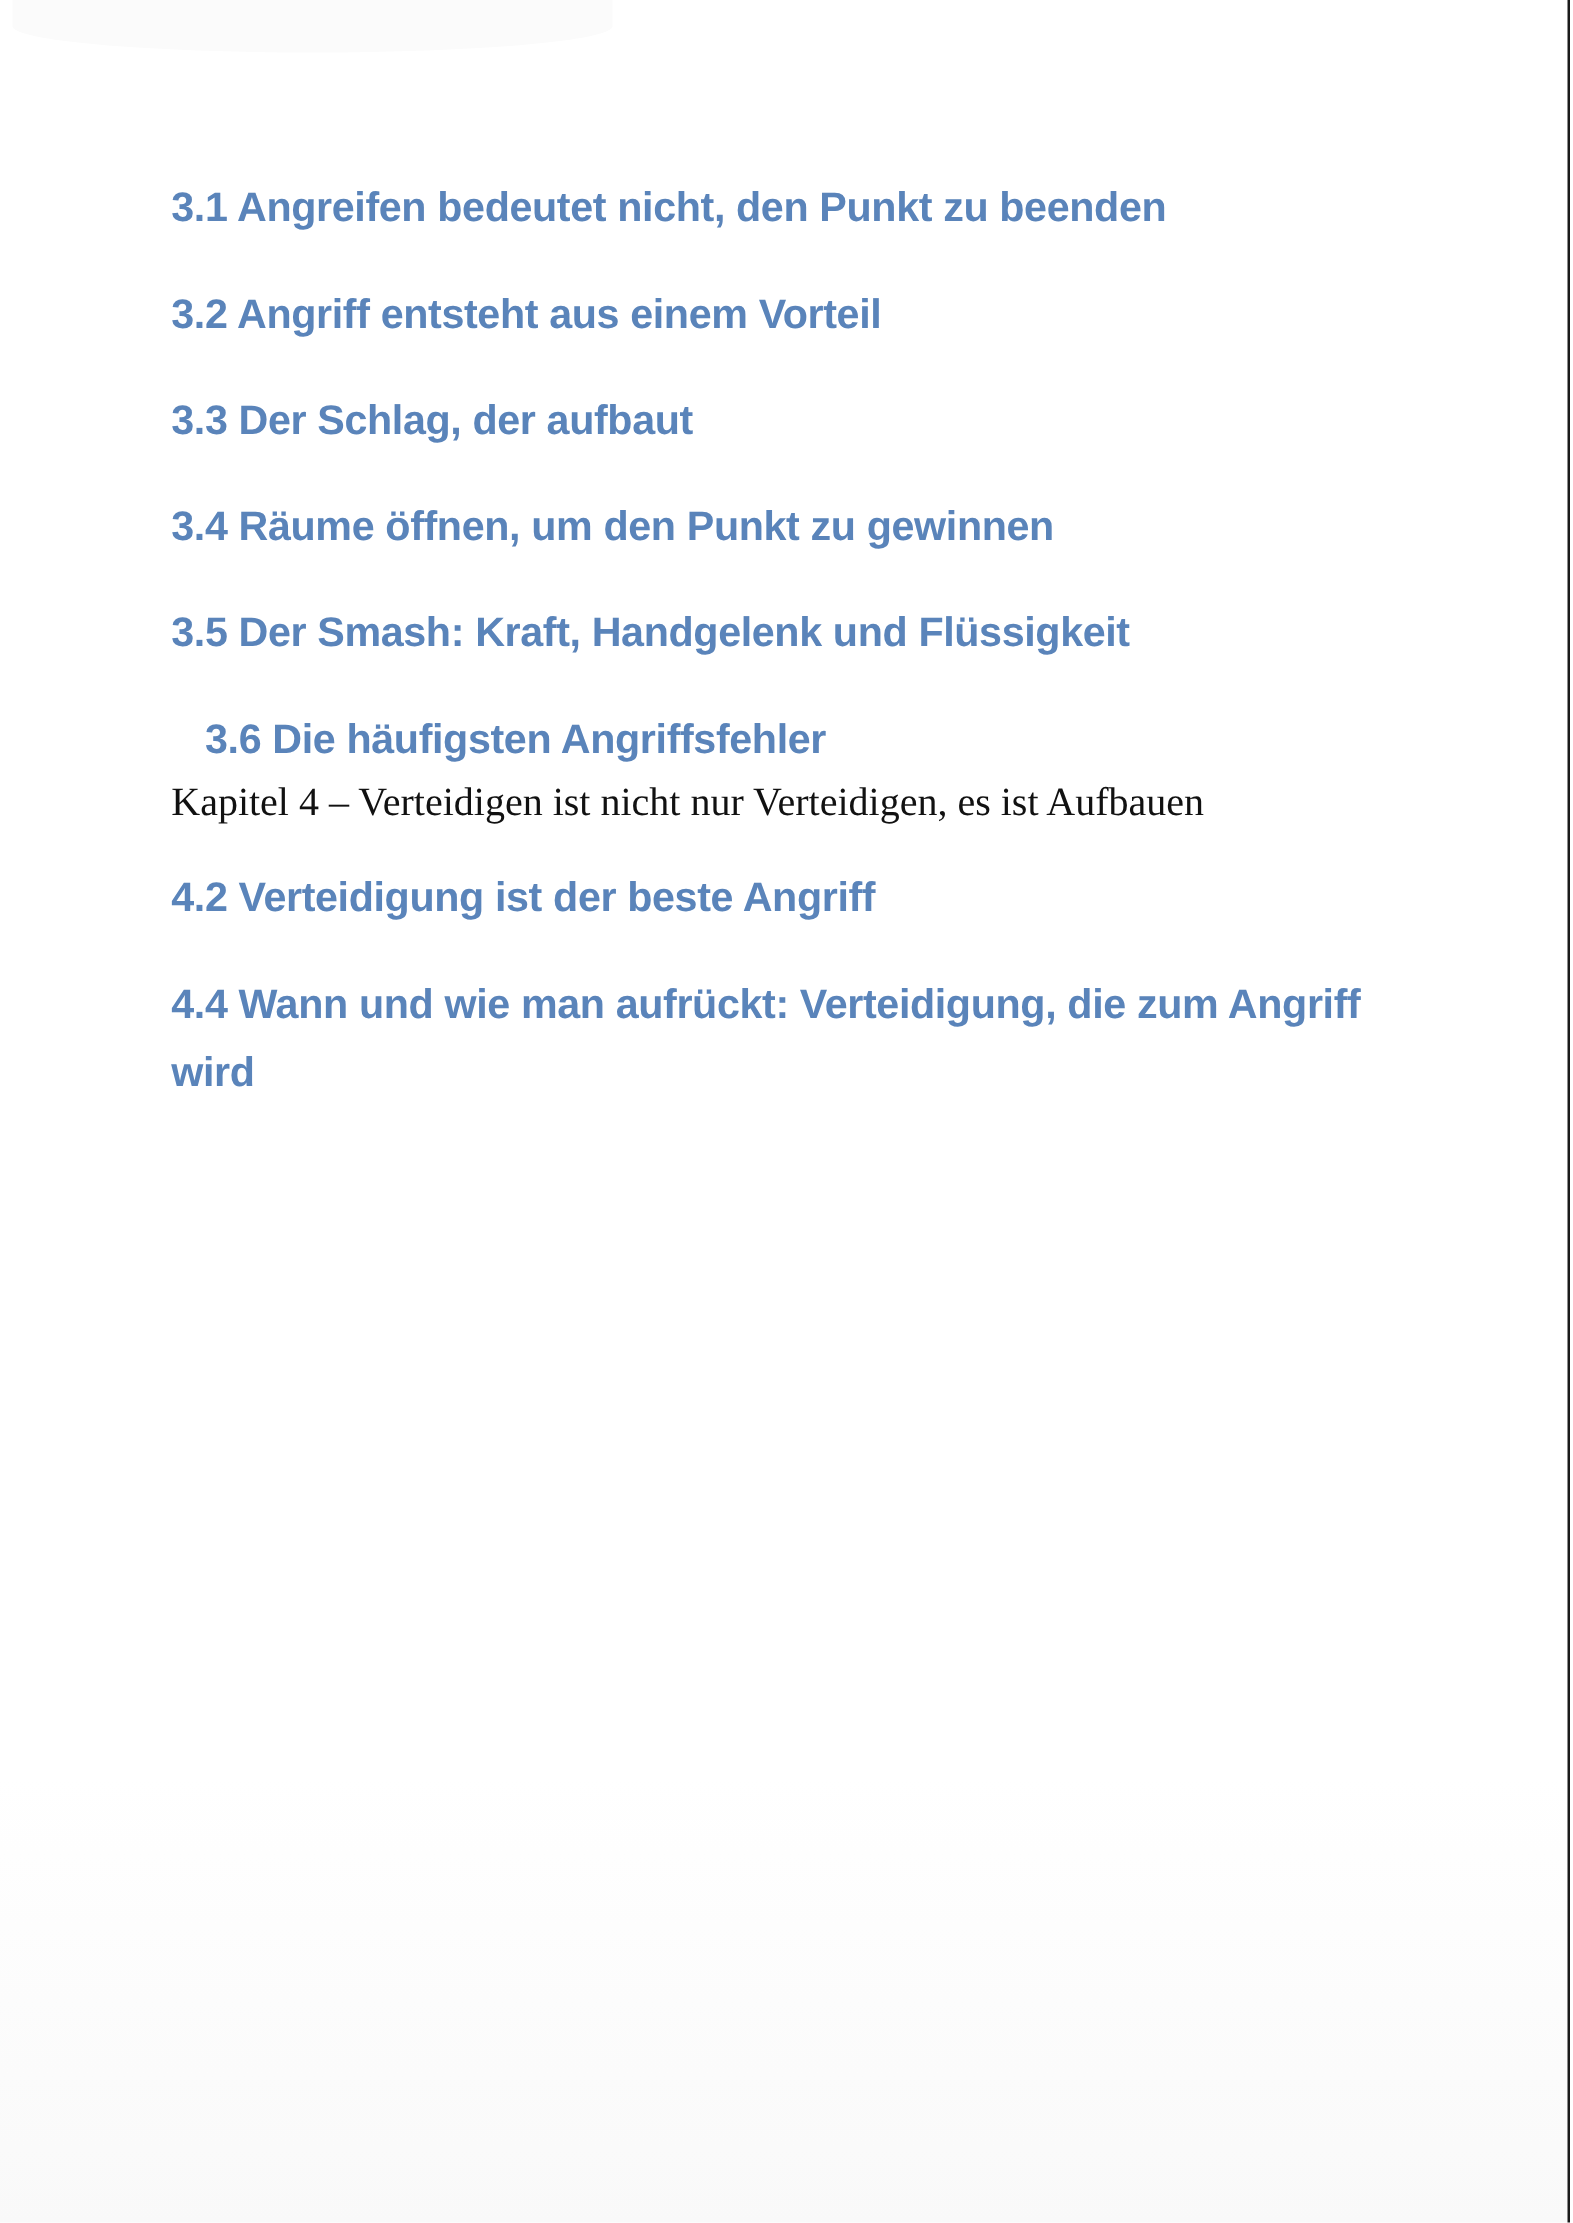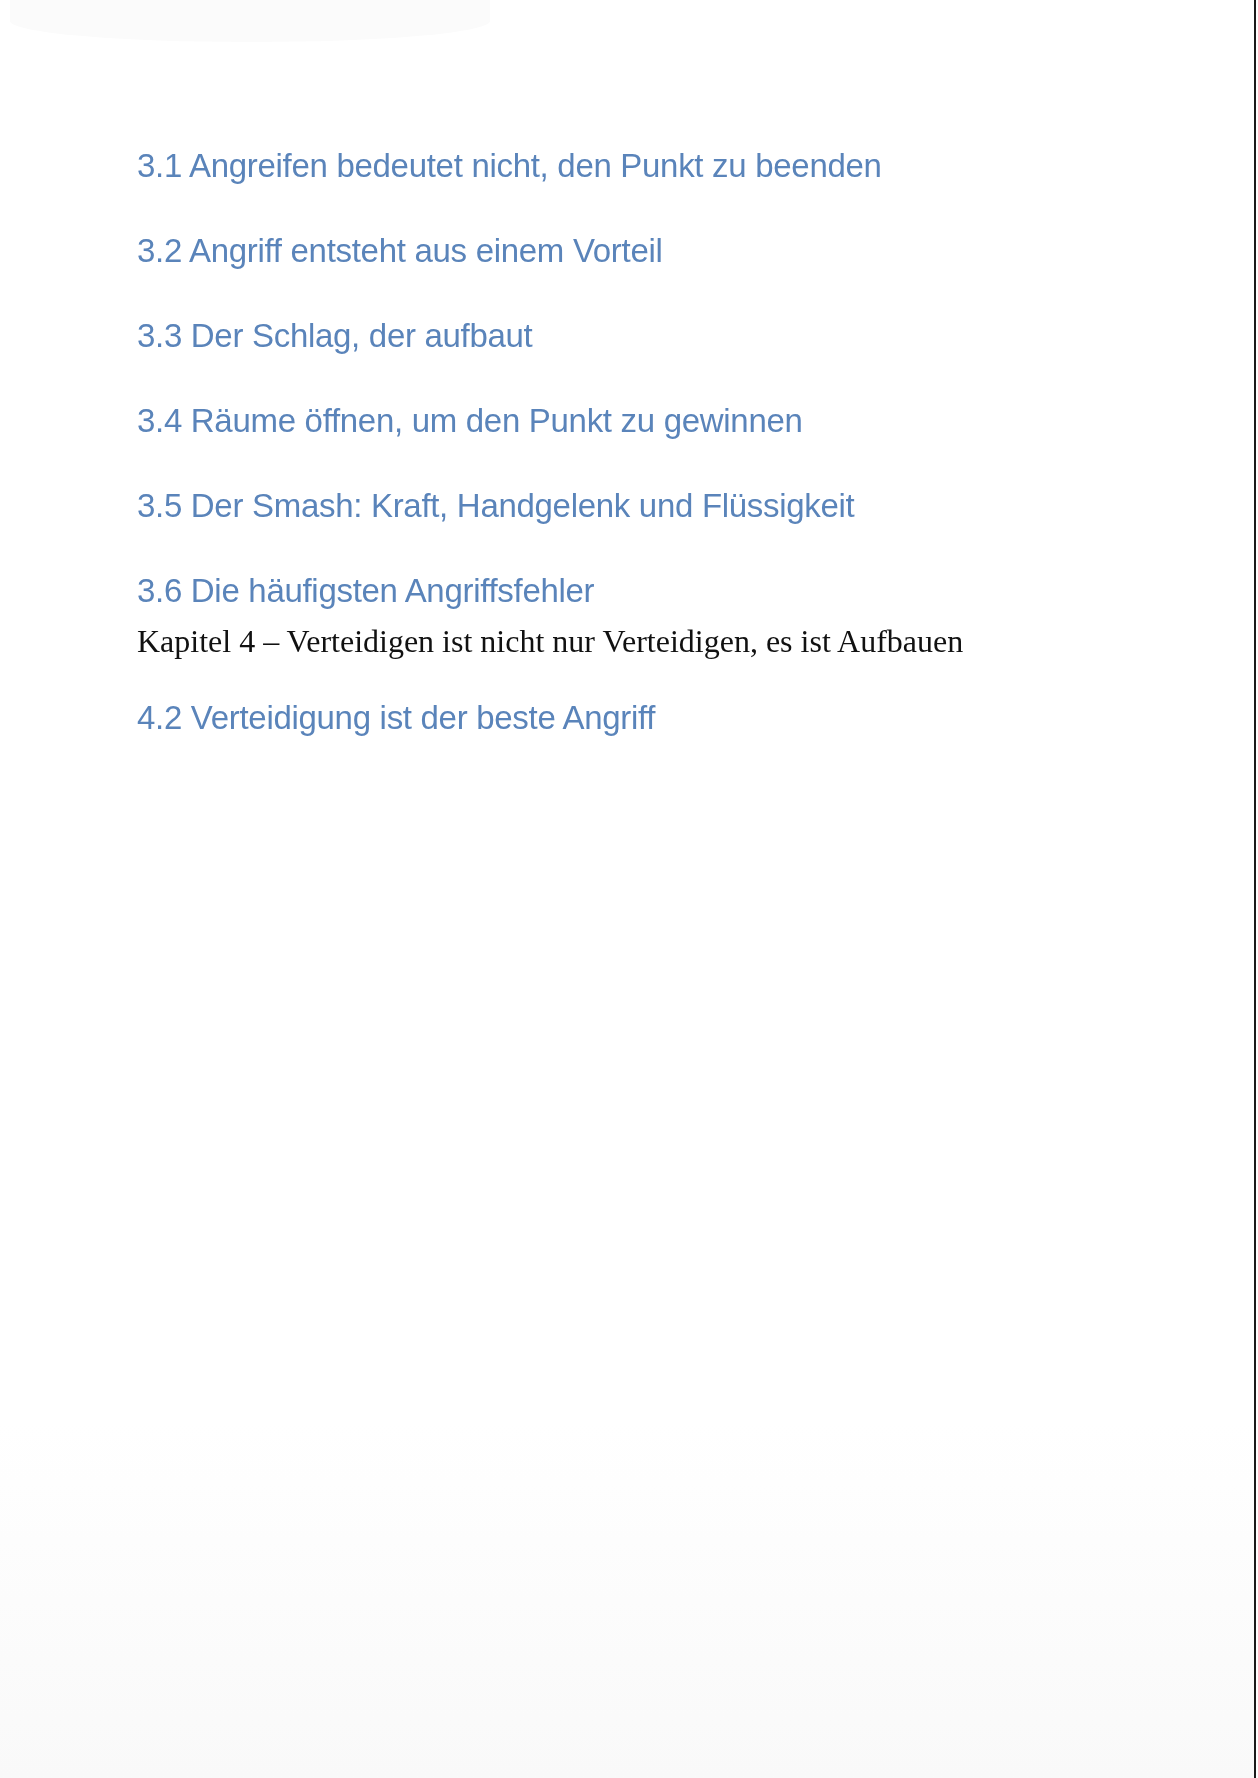--- a/index.html
+++ b/index.html
@@ -34,29 +34,29 @@
       background: #1a1a1a;
     }
     .content {
       position: absolute;
       left: 137px;
       top: 138px;
       width: 972px;
     }
     .heading {
       font-family: "Liberation Sans", sans-serif;
-      font-weight: normal;
+      font-weight: bold;
       color: #5a84ba;
       font-size: 33px;
       line-height: 55px;
       margin: 0;
       letter-spacing: -0.3px;
     }
     .heading.spaced { margin-bottom: 30px; }
-    .heading.tight { margin-bottom: 0; }
+    .heading.tight { margin-bottom: 0; margin-left: 27px; }
     .chapter {
       font-family: "Liberation Serif", serif;
       color: #111111;
       font-size: 32px;
       line-height: 47px;
       margin: 0 0 25px 0;
       text-align: justify;
     }
   </style>
 </head>
@@ -67,16 +67,17 @@
 
   <div class="content">
     <p class="heading spaced">3.1 Angreifen bedeutet nicht, den Punkt zu beenden</p>
     <p class="heading spaced">3.2 Angriff entsteht aus einem Vorteil</p>
     <p class="heading spaced">3.3 Der Schlag, der aufbaut</p>
     <p class="heading spaced">3.4 Räume öffnen, um den Punkt zu gewinnen</p>
     <p class="heading spaced">3.5 Der Smash: Kraft, Handgelenk und Flüssigkeit</p>
     <p class="heading tight">3.6 Die häufigsten Angriffsfehler</p>
     <p class="chapter">Kapitel 4 – Verteidigen ist nicht nur Verteidigen, es ist Aufbauen</p>
     <p class="heading spaced">4.2 Verteidigung ist der beste Angriff</p>
+    <p class="heading spaced">4.4 Wann und wie man aufrückt: Verteidigung, die zum Angriff wird</p>
   </div>
 
   <div class="right-edge"></div>
 </div>
 
 </body></html>

